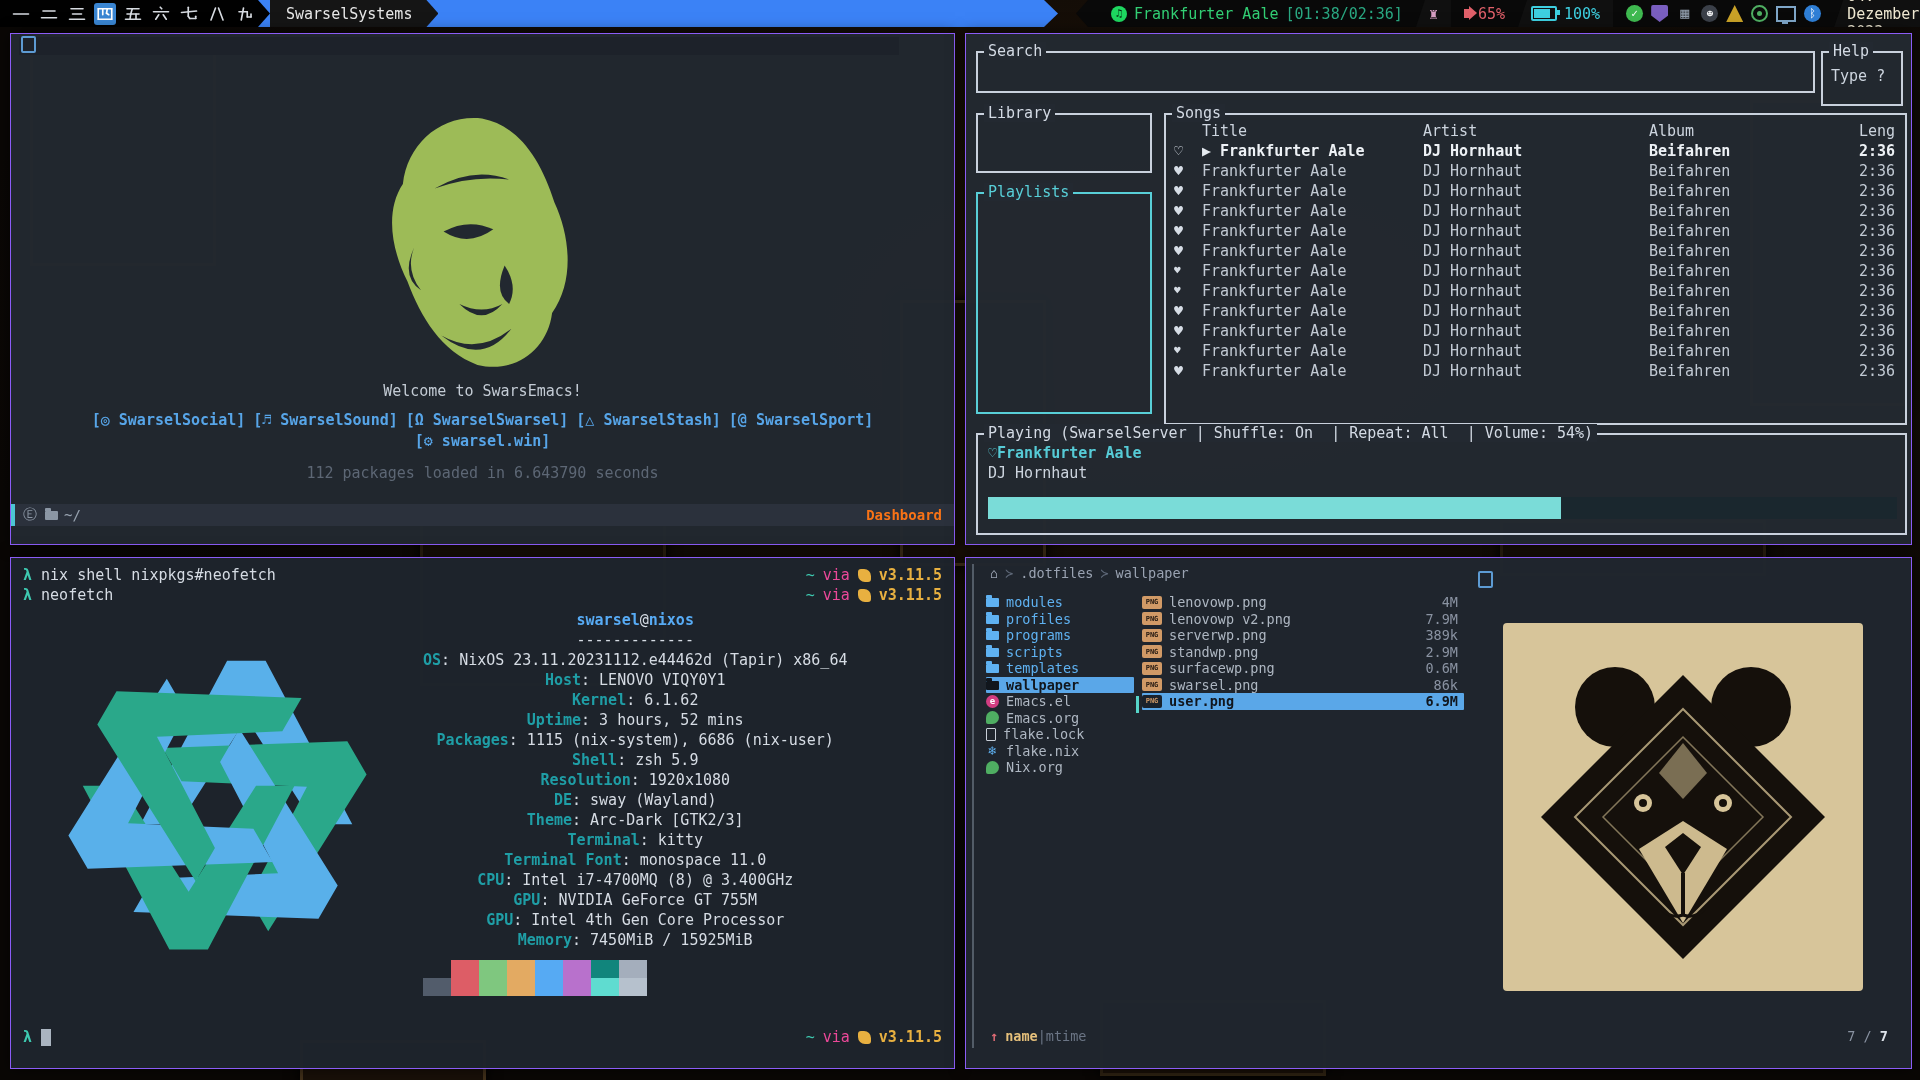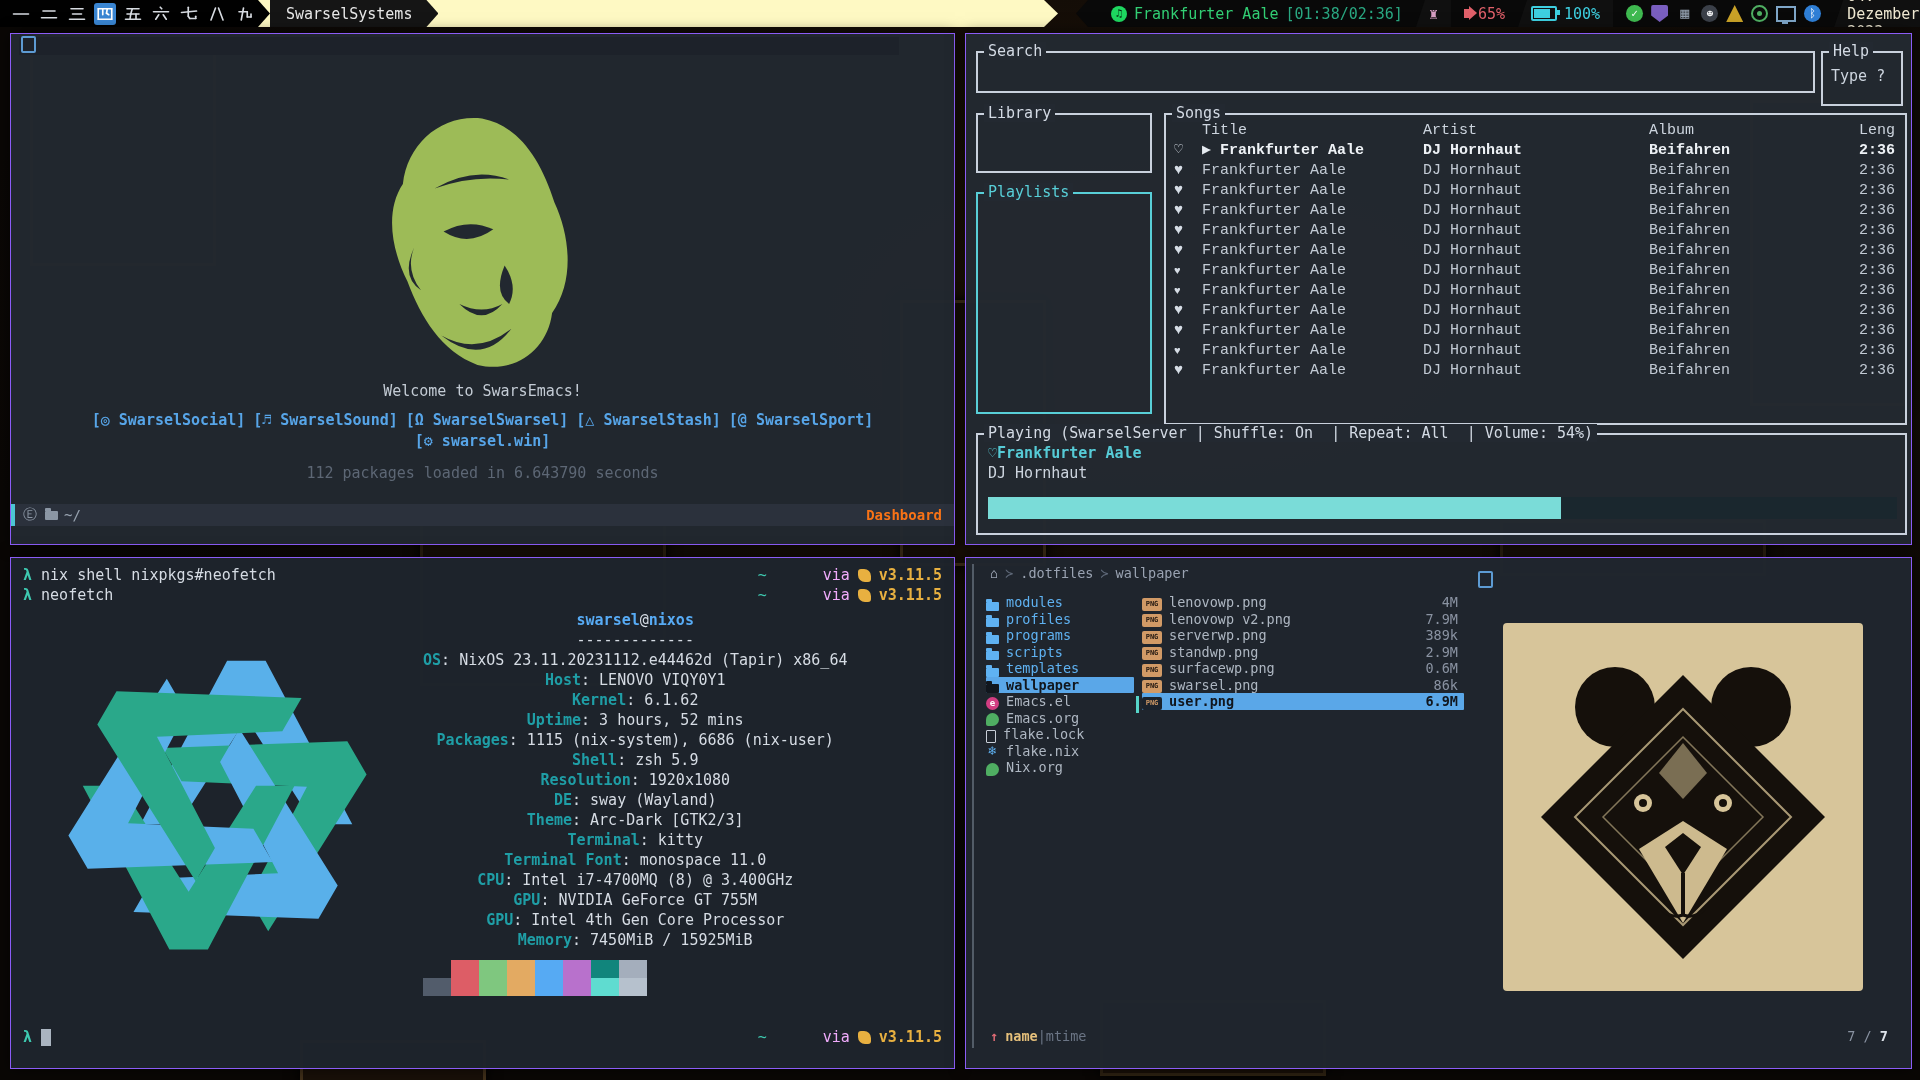--- a/index.html
+++ b/index.html
@@ -5,21 +5,21 @@
   html,body{margin:0;padding:0;background:#000;}
   .screen{position:relative;width:1920px;height:1080px;overflow:hidden;
     background:#0e0a07;font-family:"DejaVu Sans Mono",monospace;}
   
   .wp{position:absolute;inset:0;background:
     radial-gradient(1200px 600px at 60% 30%, #241608 0%, #140d07 55%, #0a0705 100%);}
   .painting{position:absolute;border:3px solid #41301a;background:#191008;box-shadow:0 0 12px #000;}
   .wp .p2{border-color:#2e2212;}
   
   .topbar{position:absolute;left:0;top:0;width:1920px;height:27px;font-size:15px;color:#dfe3e8;}
-  .bar-left{position:absolute;left:0;top:0;height:27px;width:1058px;background:#fef9c3;
+  .bar-left{position:absolute;left:0;top:0;height:27px;width:1058px;background:#3b82f6;
     clip-path:polygon(0 0,calc(100% - 14px) 0,100% 50%,calc(100% - 14px) 100%,0 100%);
     display:flex;align-items:center;}
   .ws-wrap{display:flex;align-items:center;gap:6px;padding:0 14px 0 10px;height:100%;background:#010101;
     clip-path:polygon(0 0,calc(100% - 12px) 0,100% 50%,calc(100% - 12px) 100%,0 100%);}
   .ws{width:22px;height:22px;display:flex;align-items:center;justify-content:center;border-radius:3px;}
   .ws svg{display:block;}
   .ws.active{background:#3a86d3;}
   .bar-title{padding:0 26px 0 16px;height:100%;display:flex;align-items:center;background:#151515;
     clip-path:polygon(0 0,calc(100% - 12px) 0,100% 50%,calc(100% - 12px) 100%,0 100%);color:#e8e8e8;}
   .bar-right{position:absolute;left:1076px;top:0;height:27px;right:0;background:#090909;
@@ -84,60 +84,60 @@
   .tbox.cyan .tlabel{color:#58cfd8;}
   .box-search{left:10px;top:17px;width:835px;height:38px;}
   .box-help{left:855px;top:17px;width:82px;height:55px;padding:14px 0 0 8px;box-sizing:border-box;color:#cdd5df;}
   .box-library{left:10px;top:79px;width:176px;height:60px;padding:6px 0 0 8px;box-sizing:border-box;}
   .box-playlists{left:10px;top:158px;width:176px;height:222px;padding:8px 0 0 8px;box-sizing:border-box;}
   .box-songs{left:198px;top:79px;width:743px;height:312px;padding:6px 0 0 6px;box-sizing:border-box;}
   .box-playing{left:10px;top:399px;width:931px;height:102px;padding:8px 10px 0 10px;box-sizing:border-box;}
   .llist div{line-height:20px;white-space:pre;cursor:pointer;}
   .llist div.bold{font-weight:bold;color:#e8edf3;}
   .llist div.active{color:#56cbd6;font-weight:bold;}
-  .song-grid{display:grid;grid-template-columns:30px 1fr 226px 200px 56px;line-height:20px;font-family:Liberation Mono, monospace;}
+  .song-grid{display:grid;grid-template-columns:30px 1fr 226px 200px 56px;line-height:20px;}
   .song-grid .len{text-align:right;padding-right:10px;}
   .song-head{color:#ccd4de;}
   .song-row{color:#c2cad4;cursor:pointer;}
   .song-row .hearts{padding-left:2px;color:#d6dde6;}
   .song-row.small .hearts{font-size:11px;}
   .song-row.bold{color:#eef2f6;font-weight:bold;}
   .song-row .mk{color:#e6ebf1;}
   .play-title{color:#56cbd6;font-weight:bold;line-height:20px;white-space:pre;}
   .play-artist{color:#ccd4de;line-height:20px;}
   .play-track{margin-top:14px;width:909px;height:22px;background:#1a272e;}
   .play-fill{height:100%;background:#7adcd8;}
   
   .win-term{font-size:15px;color:#d6dce4;}
   .tline{position:absolute;left:12px;white-space:pre;}
   .rprompt{position:absolute;right:12px;white-space:pre;display:flex;gap:8px;align-items:center;}
   .lam{color:#3ec9b0;font-weight:bold;}
   .tilde{color:#3ec9b0;}
-  .via{color:#f0abfc;margin-left:48px;}
+  .via{color:#ec4899;}
   .pyver{color:#e8b040;font-weight:bold;}
   .pyicon{display:inline-block;width:13px;height:13px;background:#e8b040;border-radius:3px 7px 3px 7px;}
   .nf-head{color:#57abf5;font-weight:bold;}
   .nf-at{color:#d6dce4;font-weight:normal;}
   .nf-line{line-height:20px;white-space:pre;}
   .nf-label{color:#1f9ea6;font-weight:bold;}
   .nf-info{position:absolute;left:412px;top:52px;text-align:center;}
   .palette{position:absolute;left:412px;top:402px;}
   .prow{display:flex;}
   .prow span{width:28px;height:18px;display:block;}
   .cursor{display:inline-block;width:10px;height:17px;background:#aab4c0;vertical-align:middle;margin-left:9px;}
   .nixlogo{position:absolute;left:14px;top:52px;}
   
   .win-files{font-size:13.5px;color:#aeb7c2;}
   .fm-border{position:absolute;left:6px;top:6px;width:2px;height:484px;background:#5c6672;opacity:.85;}
   .breadcrumb{position:absolute;left:24px;top:7px;white-space:pre;color:#9aa3b2;}
   .breadcrumb .sep{color:#5e6878;padding:0 7px;}
   .fm-col{position:absolute;top:36px;}
   .col-parent{left:20px;width:148px;}
   .col-current{left:176px;width:322px;}
-  .fm-row{display:flex;align-items:flex-end;height:16.5px;line-height:16.5px;white-space:pre;cursor:pointer;}
+  .fm-row{display:flex;align-items:center;height:16.5px;line-height:16.5px;white-space:pre;cursor:pointer;}
   .fm-row .fm-icon{flex:0 0 auto;margin-right:7px;display:flex;align-items:center;justify-content:center;}
   .fm-row.selected{background:#5aa7e8;color:#11161d;font-weight:bold;border-radius:1px;}
   .t-folder{color:#5fb2f2;}
   .t-folder.selected{color:#11161d;}
   .t-folder .fm-icon{position:relative;width:13px;height:9px;background:currentColor;border-radius:1px;margin-top:1px;}
   .t-folder .fm-icon:before{content:"";position:absolute;top:-3px;left:0;width:6px;height:3px;background:currentColor;border-radius:1px 1px 0 0;}
   .t-emacs .fm-icon{width:13px;height:13px;border-radius:50%;background:#d23d82;color:#fff;font-size:9px;font-weight:bold;}
   .t-org .fm-icon{width:13px;height:13px;border-radius:50% 50% 50% 2px;background:#4fae62;}
   .t-file .fm-icon{width:10px;height:13px;border:1.5px solid #c8cfd8;border-radius:1px;box-sizing:border-box;}
   .t-nix .fm-icon{color:#5fb2f2;font-size:13px;width:13px;}

